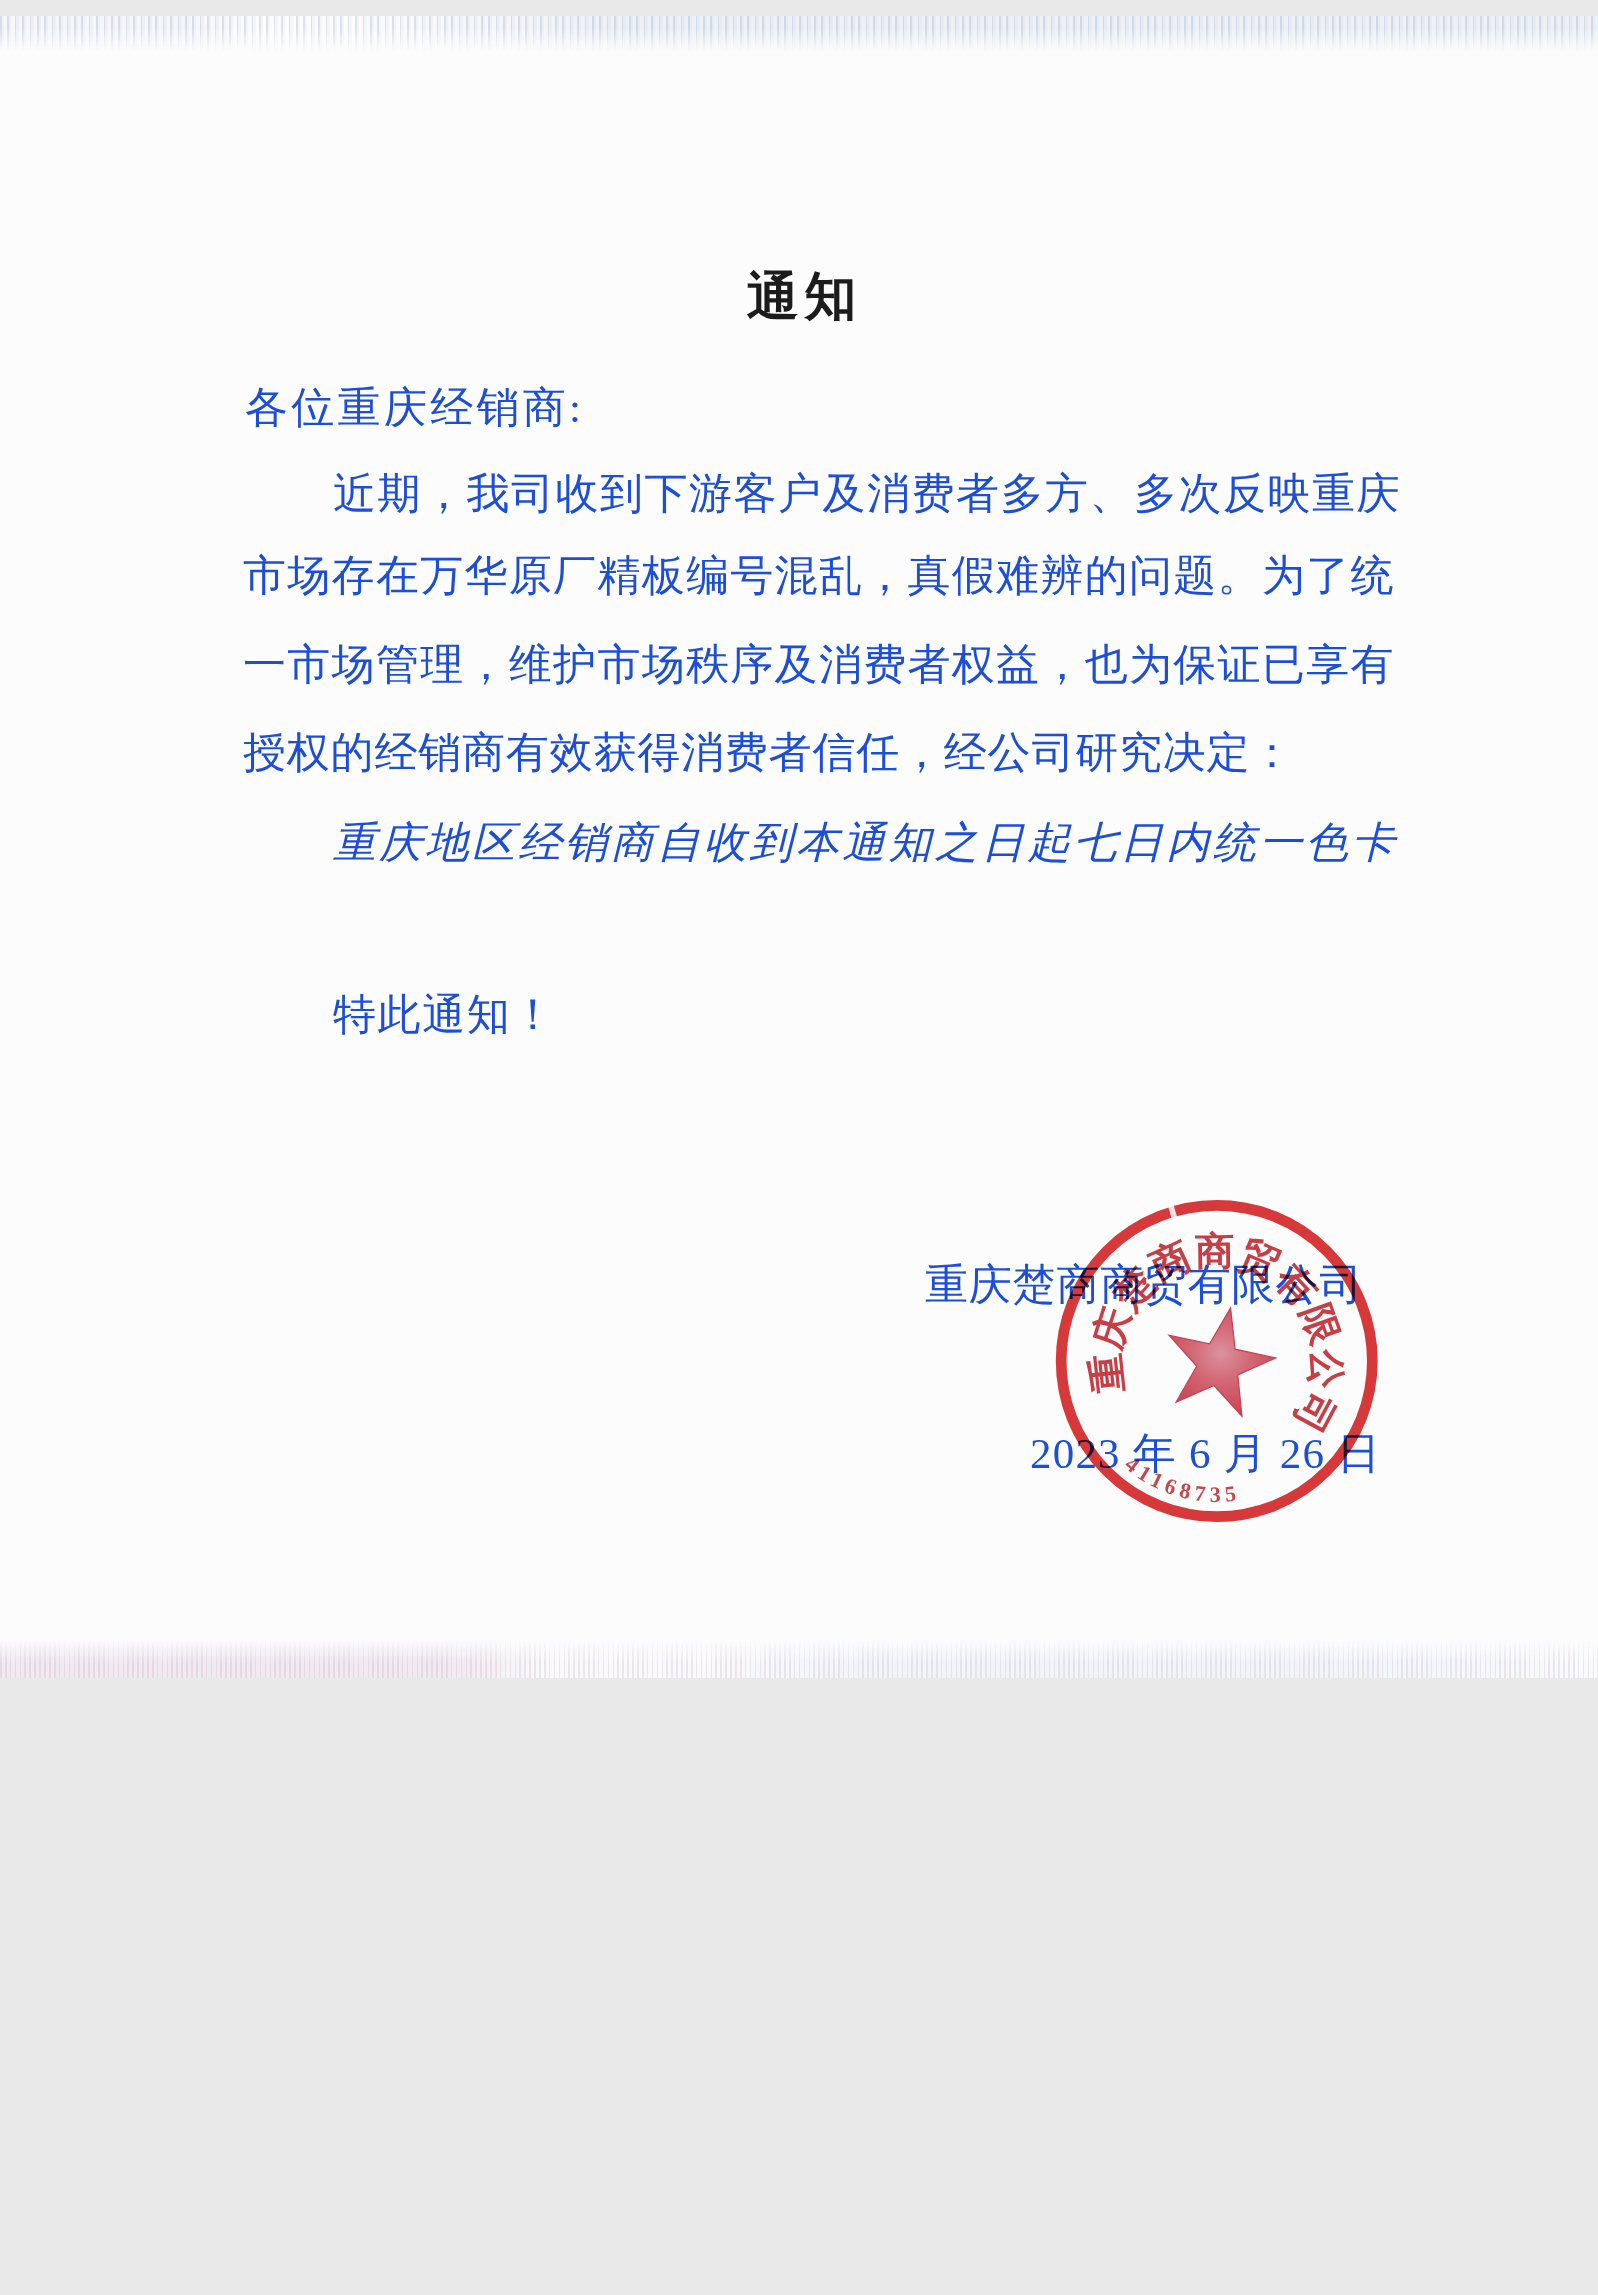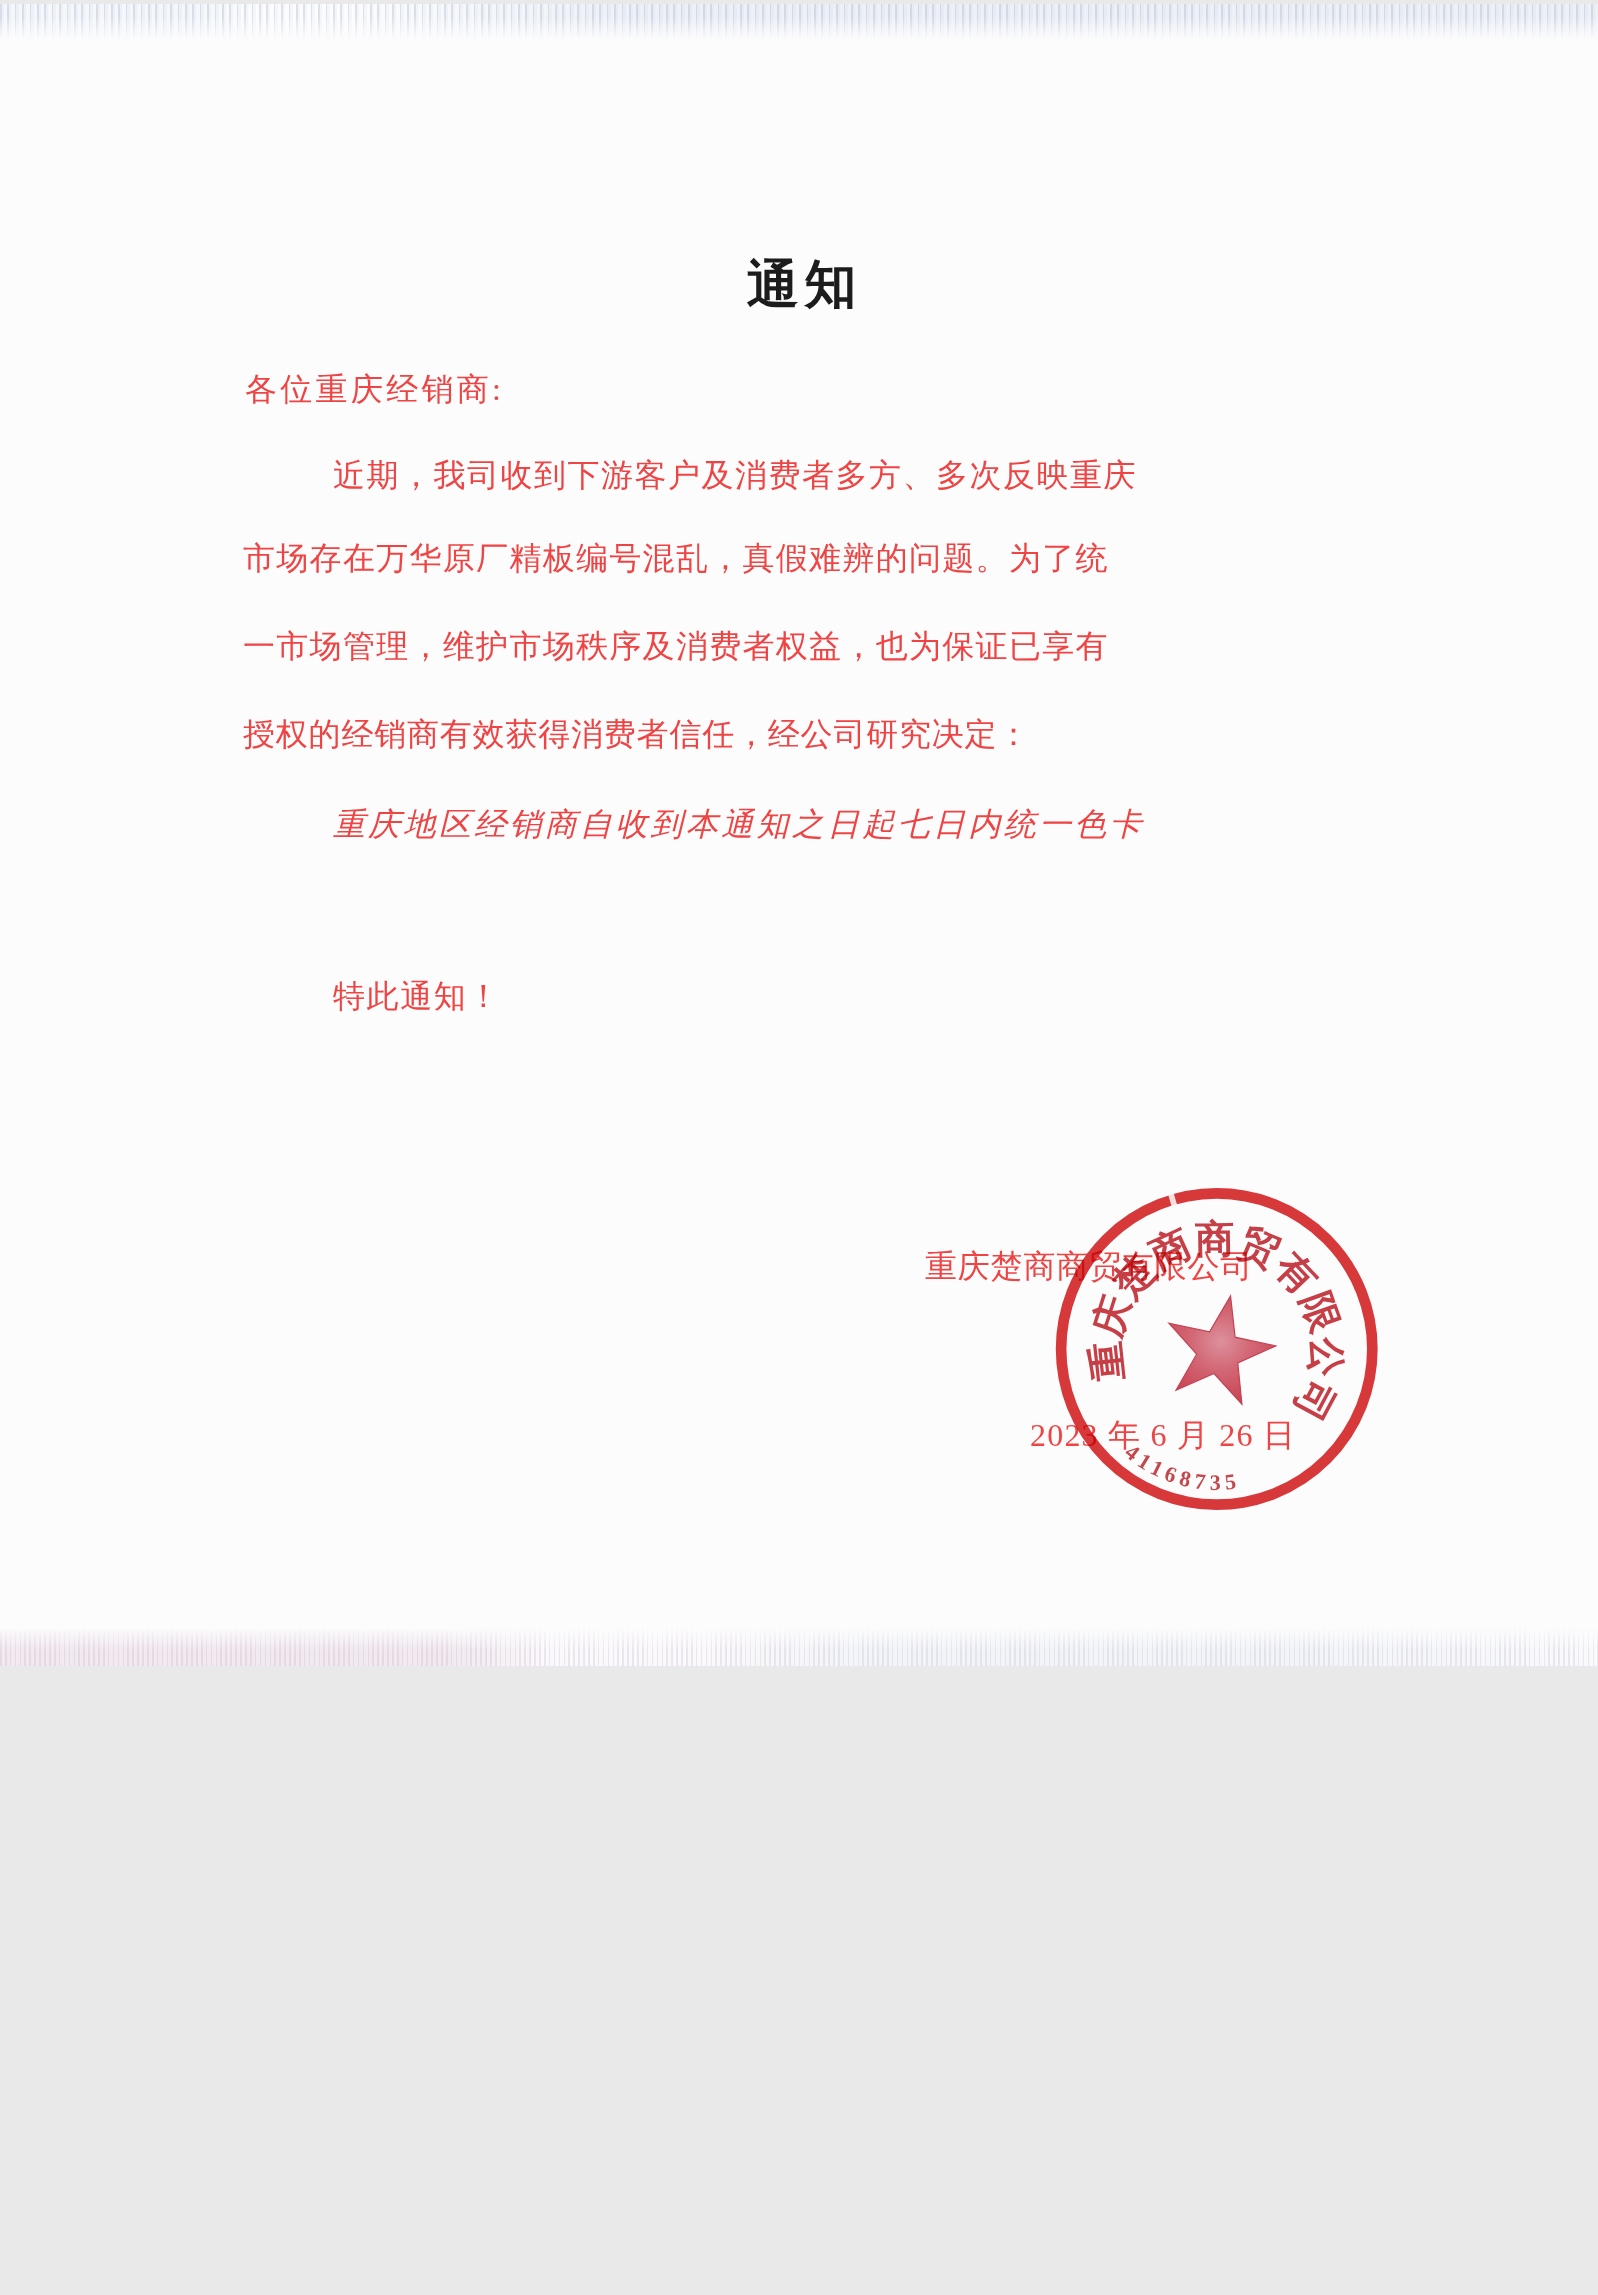--- a/index.html
+++ b/index.html
@@ -1,19 +1,19 @@
 <!DOCTYPE html>
 <html style="font-size:13px"><head>
 <meta charset="utf-8">
 <style>
   html,body{margin:0;padding:0;background:#e9e9e9;}
   .page{
     position:relative;
     width:1599px;height:1662px;
-    margin:4px auto;
+    margin:16px auto;
     background:#fcfcfd;
     overflow:hidden;
     font-family:"Liberation Serif","DejaVu Serif",serif;
     color:#262626;
   }
   
   .artifact-top{
     position:absolute;top:0;left:0;width:100%;height:36px;
     background:
       repeating-linear-gradient(90deg,
@@ -56,23 +56,23 @@
 
   .title{
     position:absolute;left:0;top:220px;width:100%;
     text-align:center;
     font-size:52px;font-weight:700;letter-spacing:5.7px;
     color:#1c1c1c;line-height:1;
     transform:translateX(4.9px);
   }
   .textline{
     position:absolute;
-    font-size:32px;line-height:1.18;
+    font-size:43px;line-height:1.18;
     white-space:nowrap;
-    color:#ef4444;
+    color:#1d4ed8;
   }
   .salutation{left:245px;top:367px;letter-spacing:3.3px;}
   .bl0{left:333px;top:453px;letter-spacing:1.5px;}
   .bl1{left:243px;top:538px;letter-spacing:1.3px;font-family:Liberation Mono, monospace;}
   .bl2{left:243px;top:624px;letter-spacing:1.3px;}
   .bl3{left:243px;top:712px;letter-spacing:0.8px;}
   .bl4{left:333px;top:802px;letter-spacing:3.3px;font-style:italic;}
   .bl5{left:243px;top:887px;letter-spacing:0.8px;}
   .bl6{left:333px;top:974px;letter-spacing:1.6px;}
   .signature{left:925px;top:1244px;letter-spacing:0.8px;}

